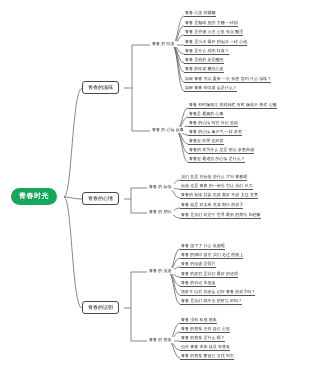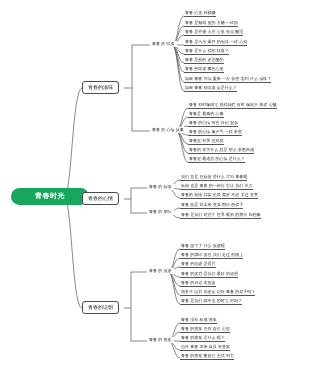--- a/index.html
+++ b/index.html
@@ -10,21 +10,21 @@
   }
   #map{position:relative;width:300px;height:368px;}
   svg.edges{position:absolute;left:0;top:0;width:300px;height:368px;pointer-events:none;}
 
   .node{position:absolute;box-sizing:border-box;white-space:nowrap;}
 
   
   .root{
     background:#16a75c;color:#fff;border-radius:12px;
     font-size:7px;font-weight:bold;letter-spacing:.5px;
-    padding:5px 24px;line-height:1;
+    padding:5px 8px;line-height:1;
     left:11px;top:188px;
   }
 
   
   .branch{
     border:1px solid #4a4a4a;border-radius:3px;background:#fff;
     font-size:5px;line-height:1;padding:3px 5px;
     color:#222;
   }
 

